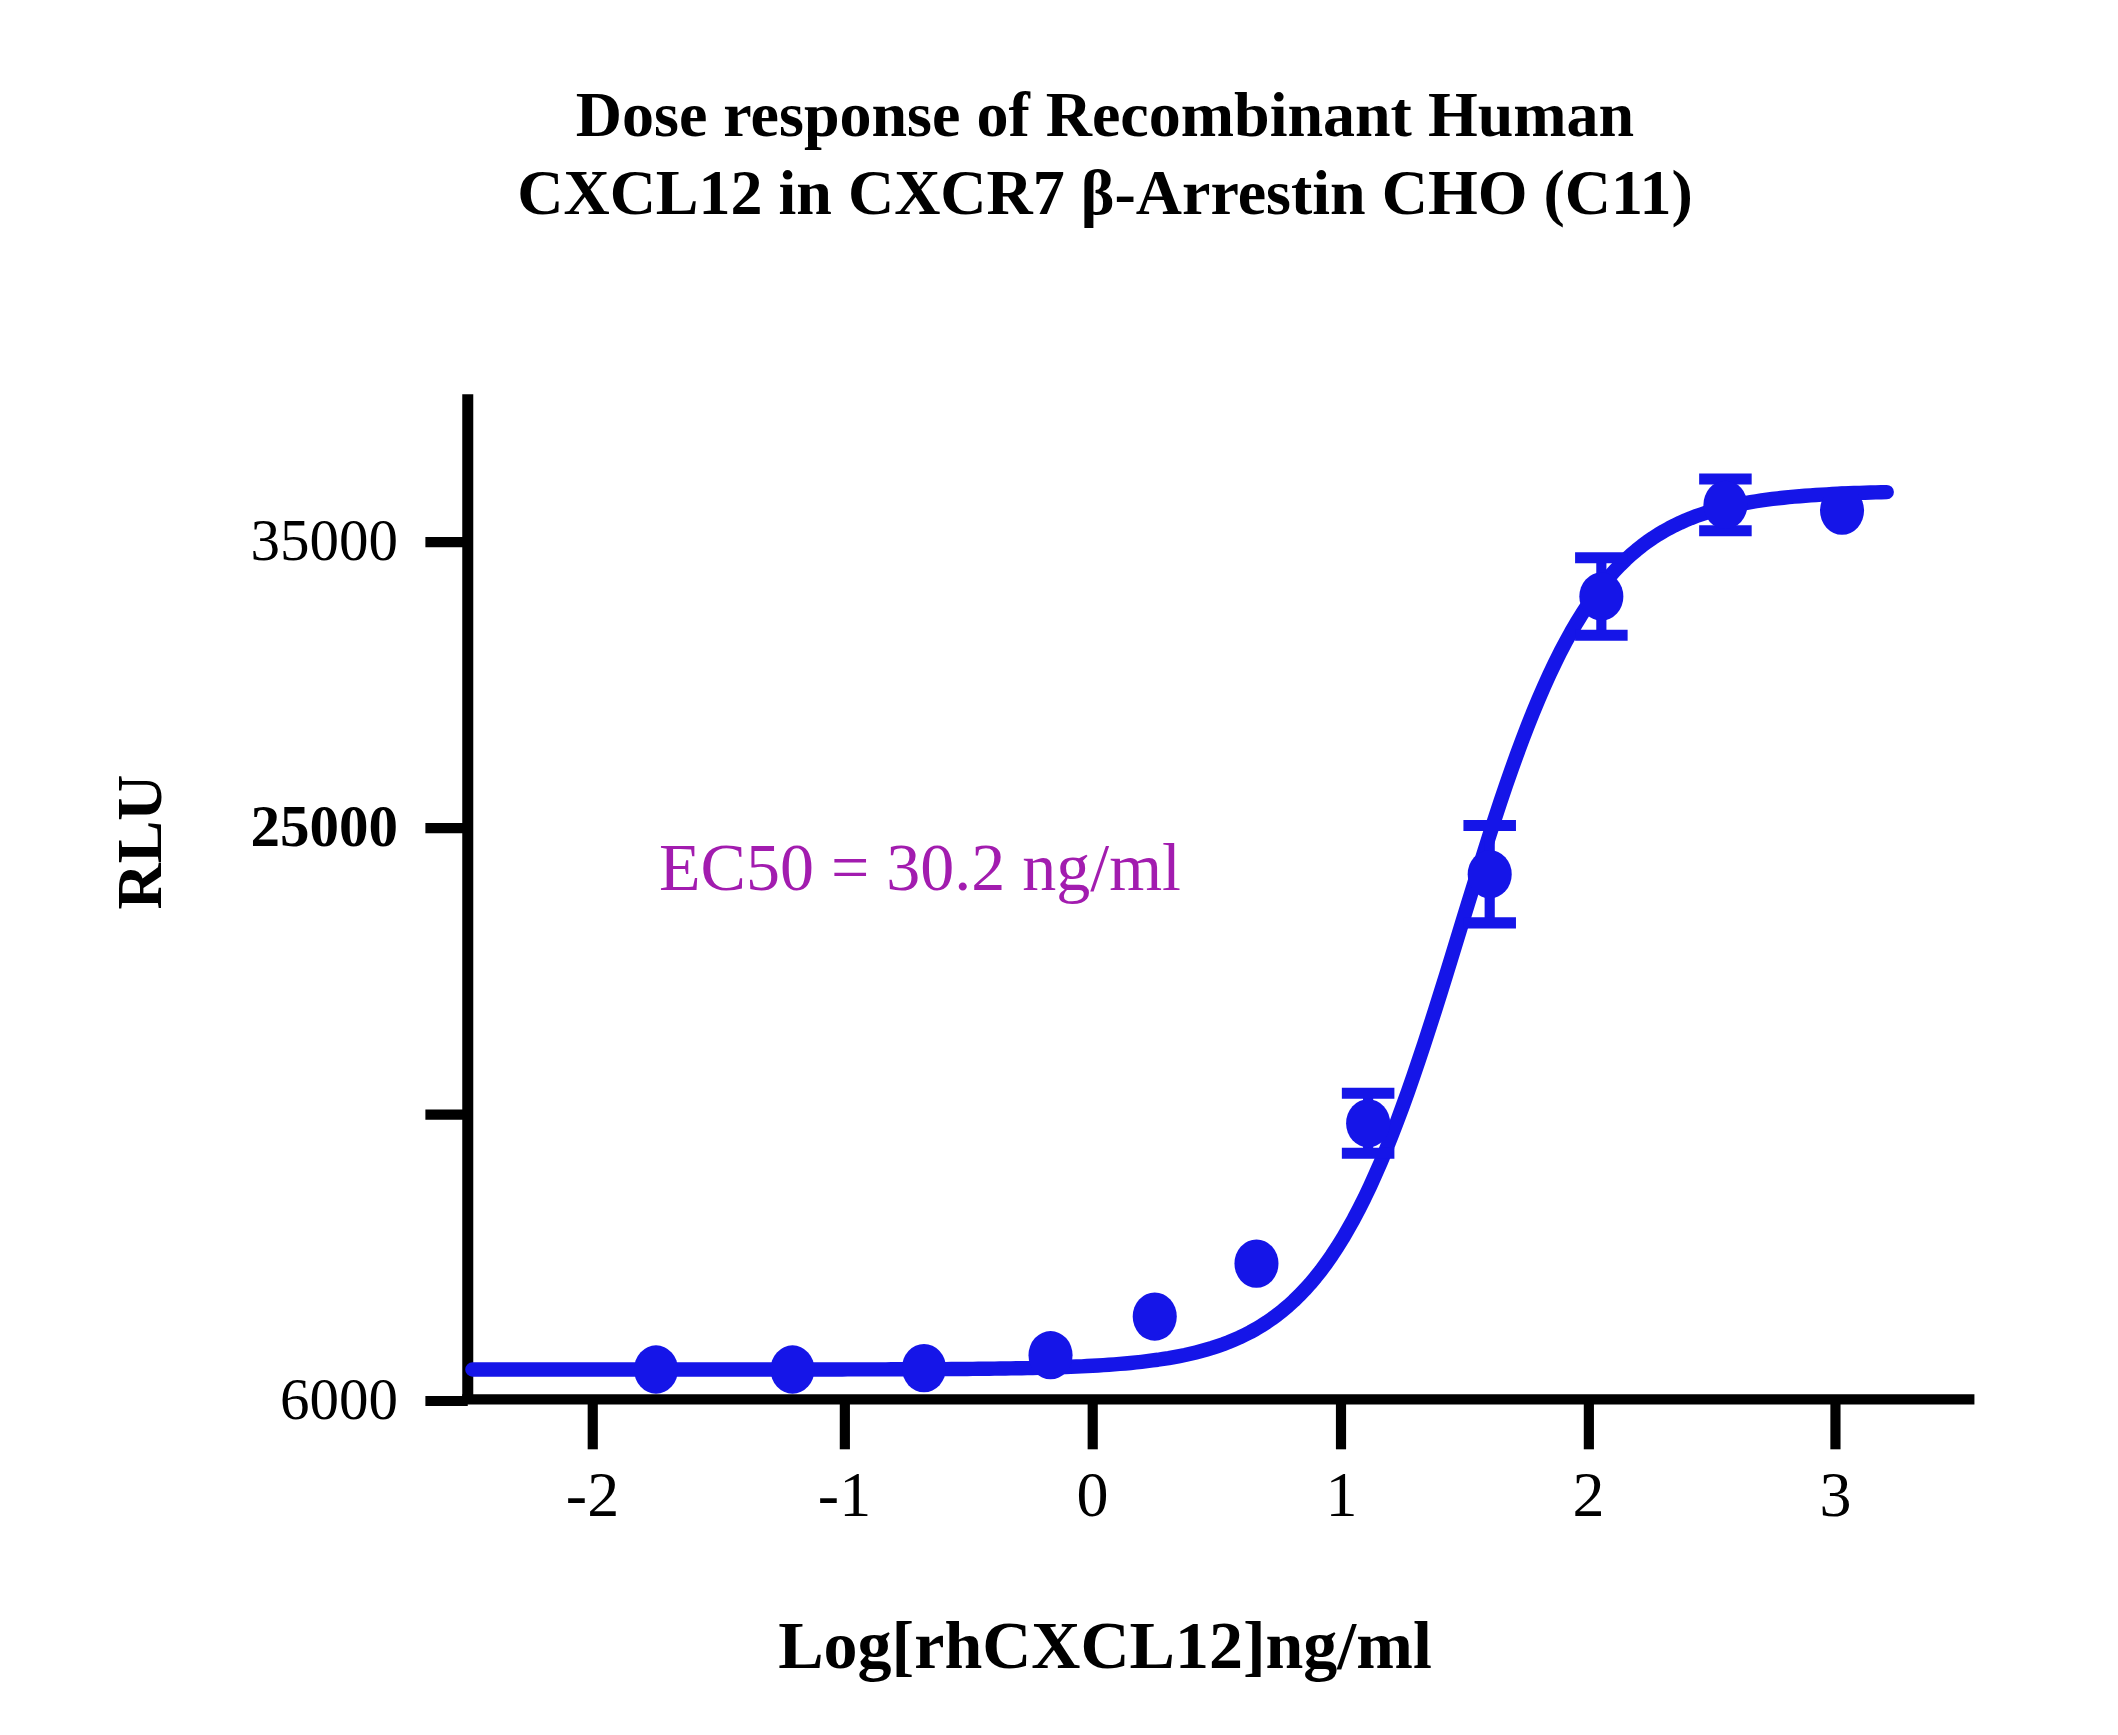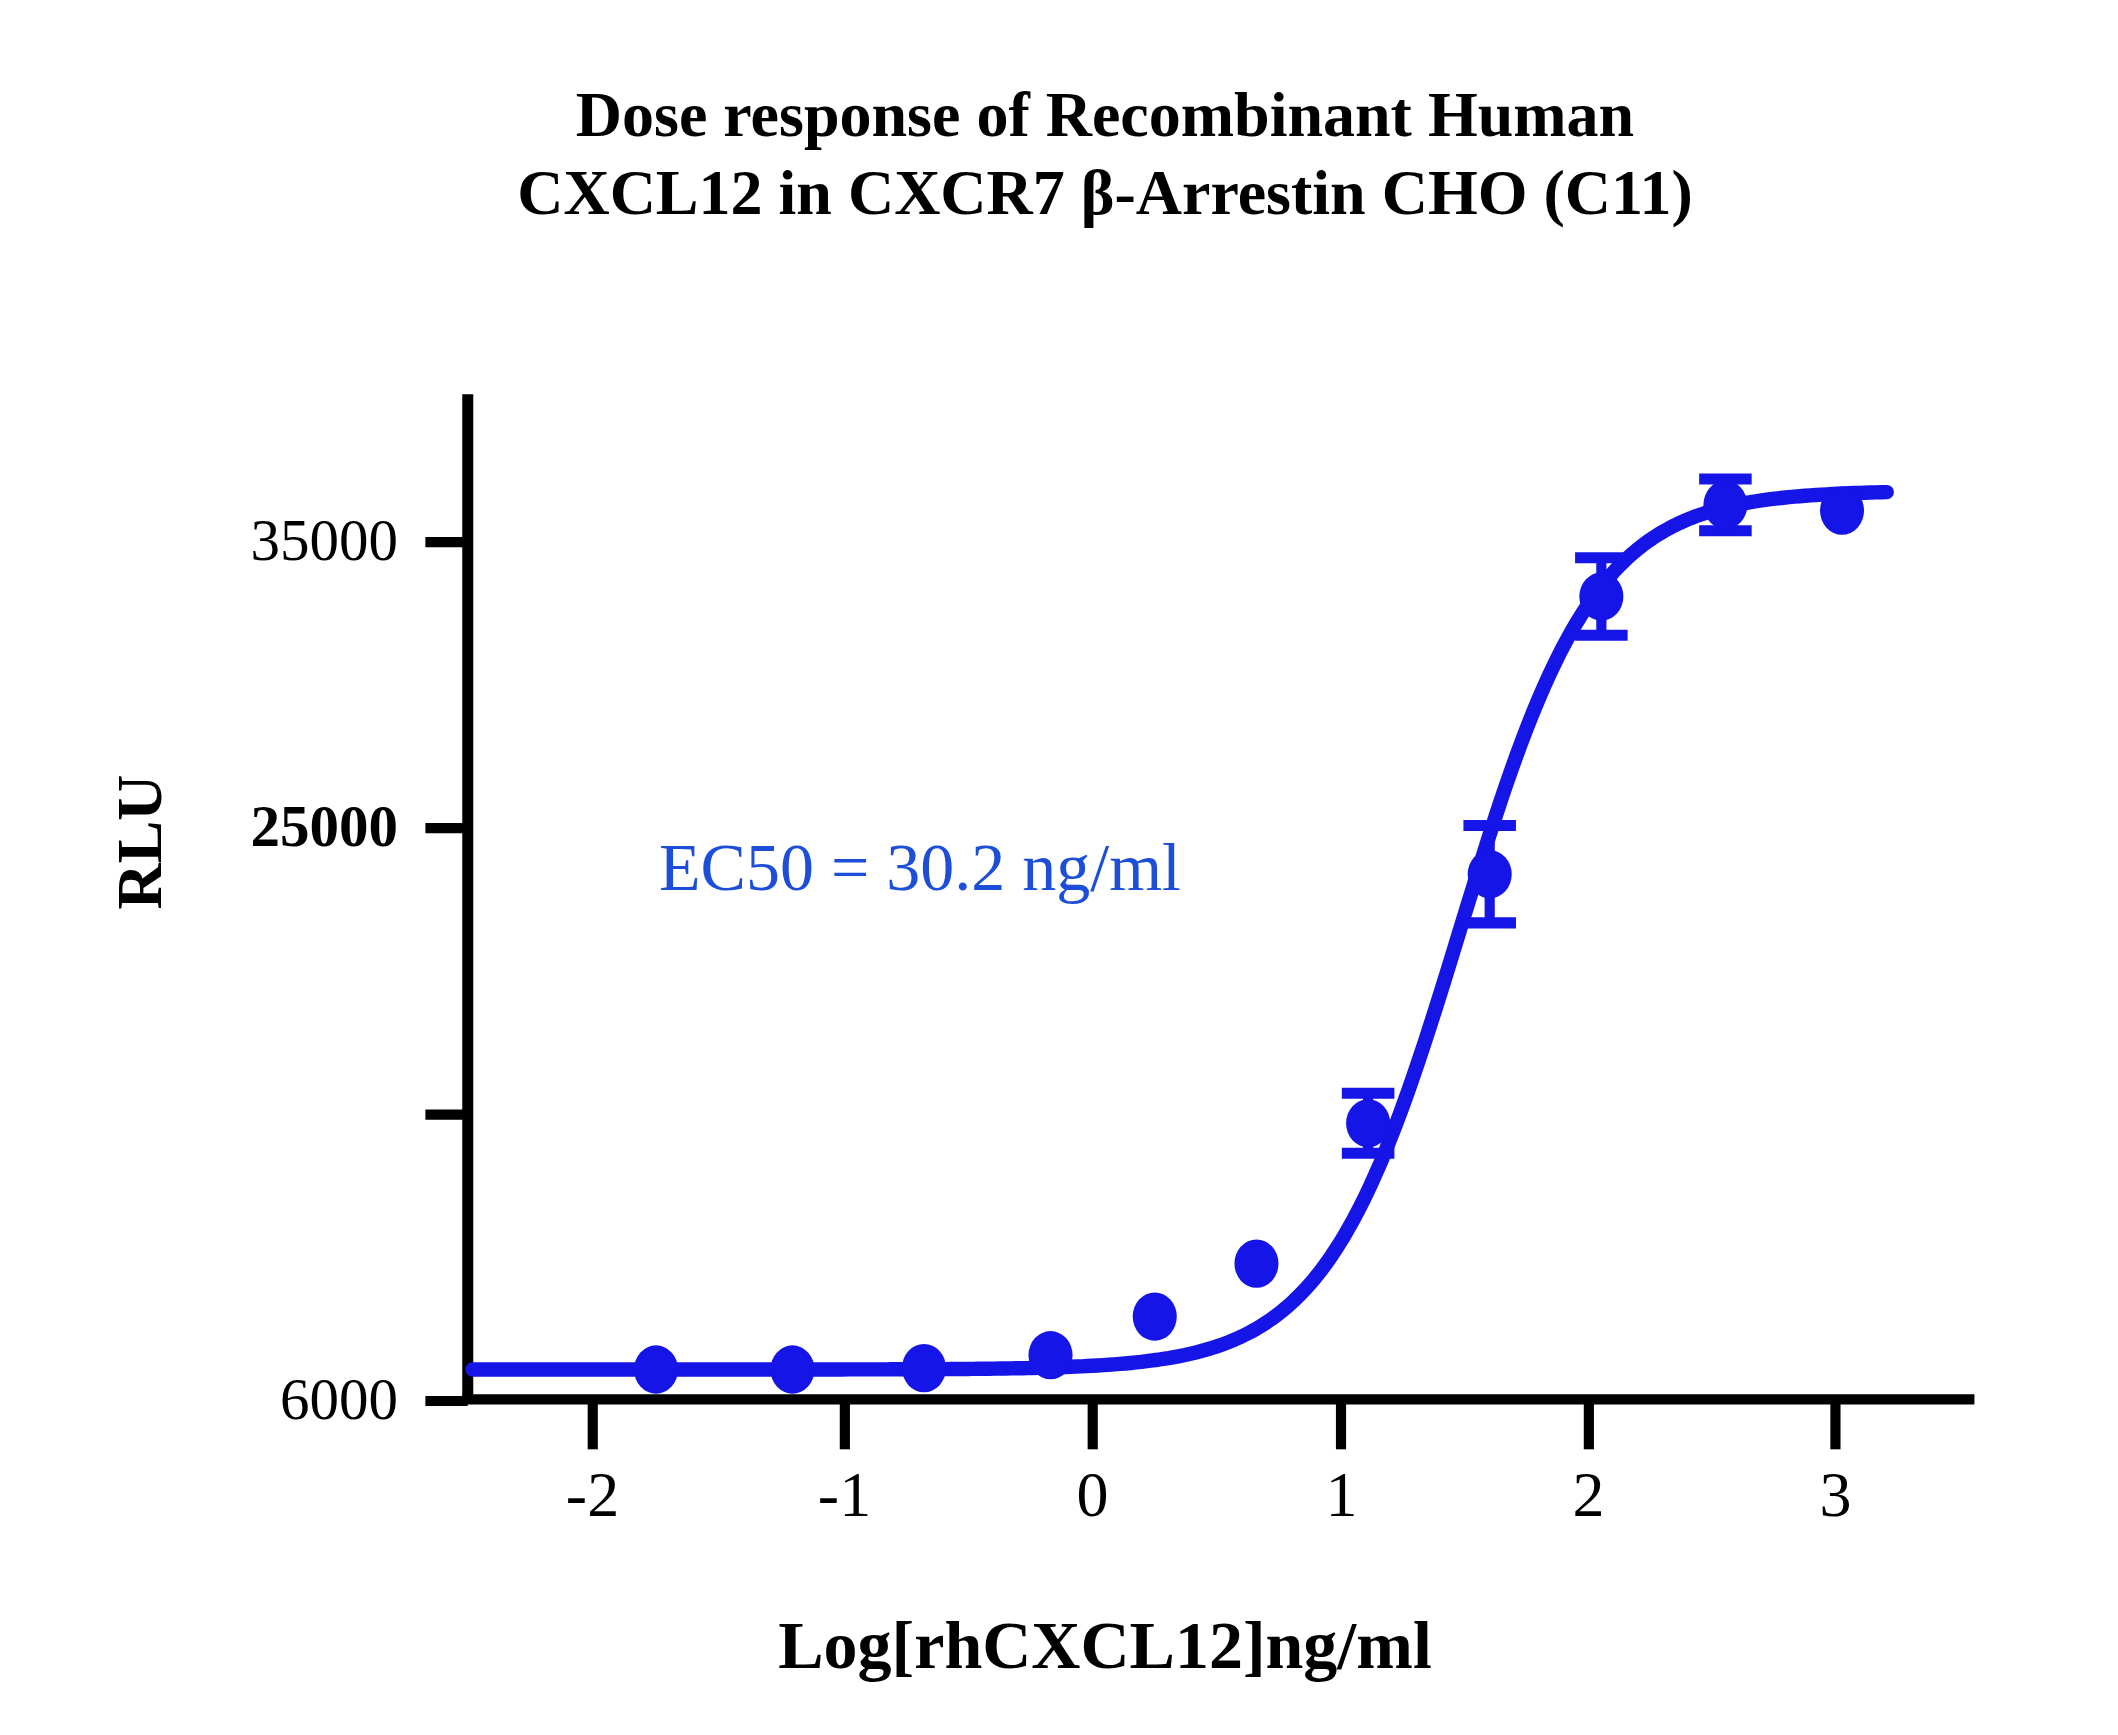--- a/index.html
+++ b/index.html
@@ -36,21 +36,21 @@
     position:absolute; text-align:right; width:322px;
     font-family:"Liberation Serif",serif; font-size:59px; color:#000;
     font-weight:normal;
   }
   .xtick-label{
     position:absolute; text-align:center; width:127px;
     font-family:"Liberation Serif",serif; font-size:64px; color:#000;
   }
   #ec50{
     position:absolute; left:659px; top:828px;
-    font-family:"Liberation Serif",serif; font-size:68px; color:#1d4ed8;
+    font-family:"Liberation Serif",serif; font-size:68px; color:#a21caf;
     white-space:nowrap;
   }
 </style>
 </head>
 <body>
 
 <div id="root">
 
   <div id="title">
     <span class="line">Dose response of Recombinant Human</span>

